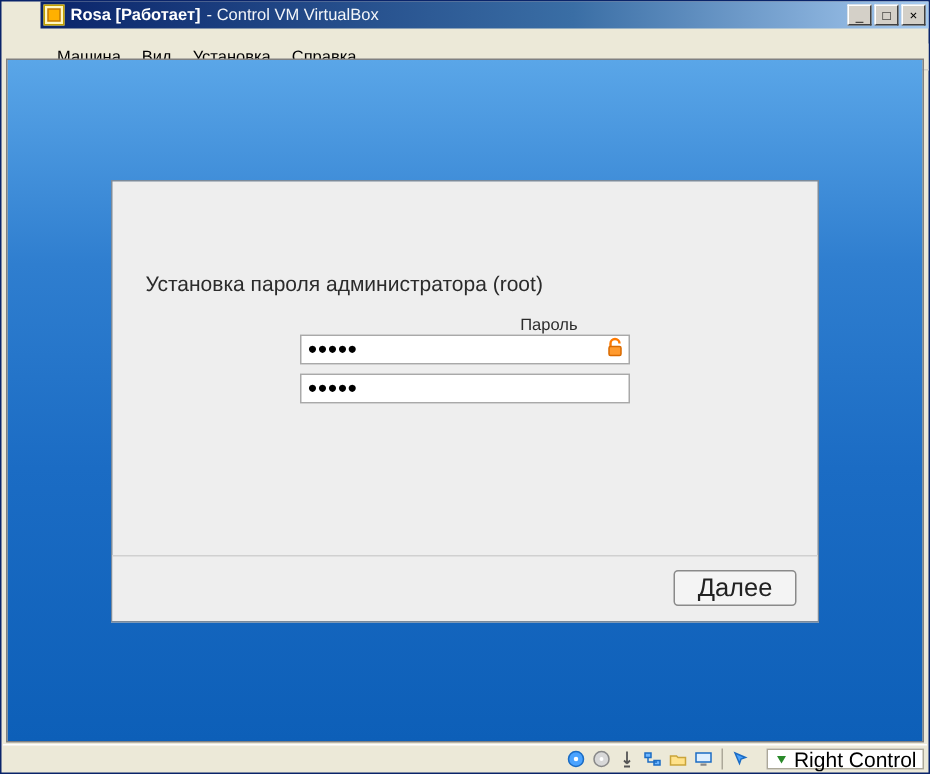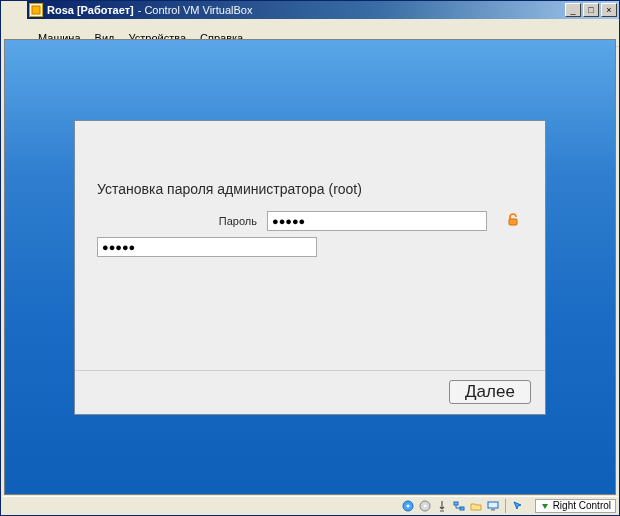--- a/index.html
+++ b/index.html
@@ -75,20 +75,21 @@
     padding:16px 22px 10px 22px;
   }
   .panel-title {
     font-size:14px; color:#2b2b2b;
     margin-bottom:14px;
     margin-top:44px;
   }
   .form-row {
     display:flex; align-items:center;
     margin-bottom:6px;
+    flex-direction:column;
   }
   .form-label {
     width:170px; text-align:right;
     padding-right:10px;
     color:#2b2b2b;
     font-size:11px;
   }
   .form-input-wrap {
     flex:1; position:relative;
     display:flex; align-items:center;
@@ -129,21 +130,21 @@
     justify-content:flex-end;
     padding:0 2px;
     gap:4px;
     border-top:1px solid #fff;
   }
   .status-icons { display:flex; gap:3px; align-items:center; }
   .s-ico { width:14px; height:14px; display:flex; align-items:center; justify-content:center; }
   .host-key {
     border:1px solid #aca899; background:#fff;
     padding:0 4px; height:14px; line-height:12px;
-    font-size:10px; margin-left:6px;
+    font-size:14px; margin-left:6px;
     display:flex; align-items:center; gap:3px;
   }
   .sep {
     width:1px; height:14px; background:#aca899; margin:0 2px;
   }
 </style>
 </head>
 <body>
 
 <div class="win">
@@ -158,21 +159,21 @@
     <span class="title-rest">- Control VM VirtualBox</span>
     <span class="spacer"></span>
     <div class="win-btn">_</div>
     <div class="win-btn">□</div>
     <div class="win-btn">×</div>
   </div>
 
   <div class="menubar">
     <span class="menu-item">Машина</span>
     <span class="menu-item">Вид</span>
-    <span class="menu-item">Устройства</span>
+    <span class="menu-item">Установка</span>
     <span class="menu-item">Справка</span>
   </div>
 
   <div class="guest">
     <div class="panel">
       <div class="panel-body">
         <div class="panel-title">Установка пароля администратора (root)</div>
 
         <div class="form-row">
           <div class="form-label">Пароль</div>

